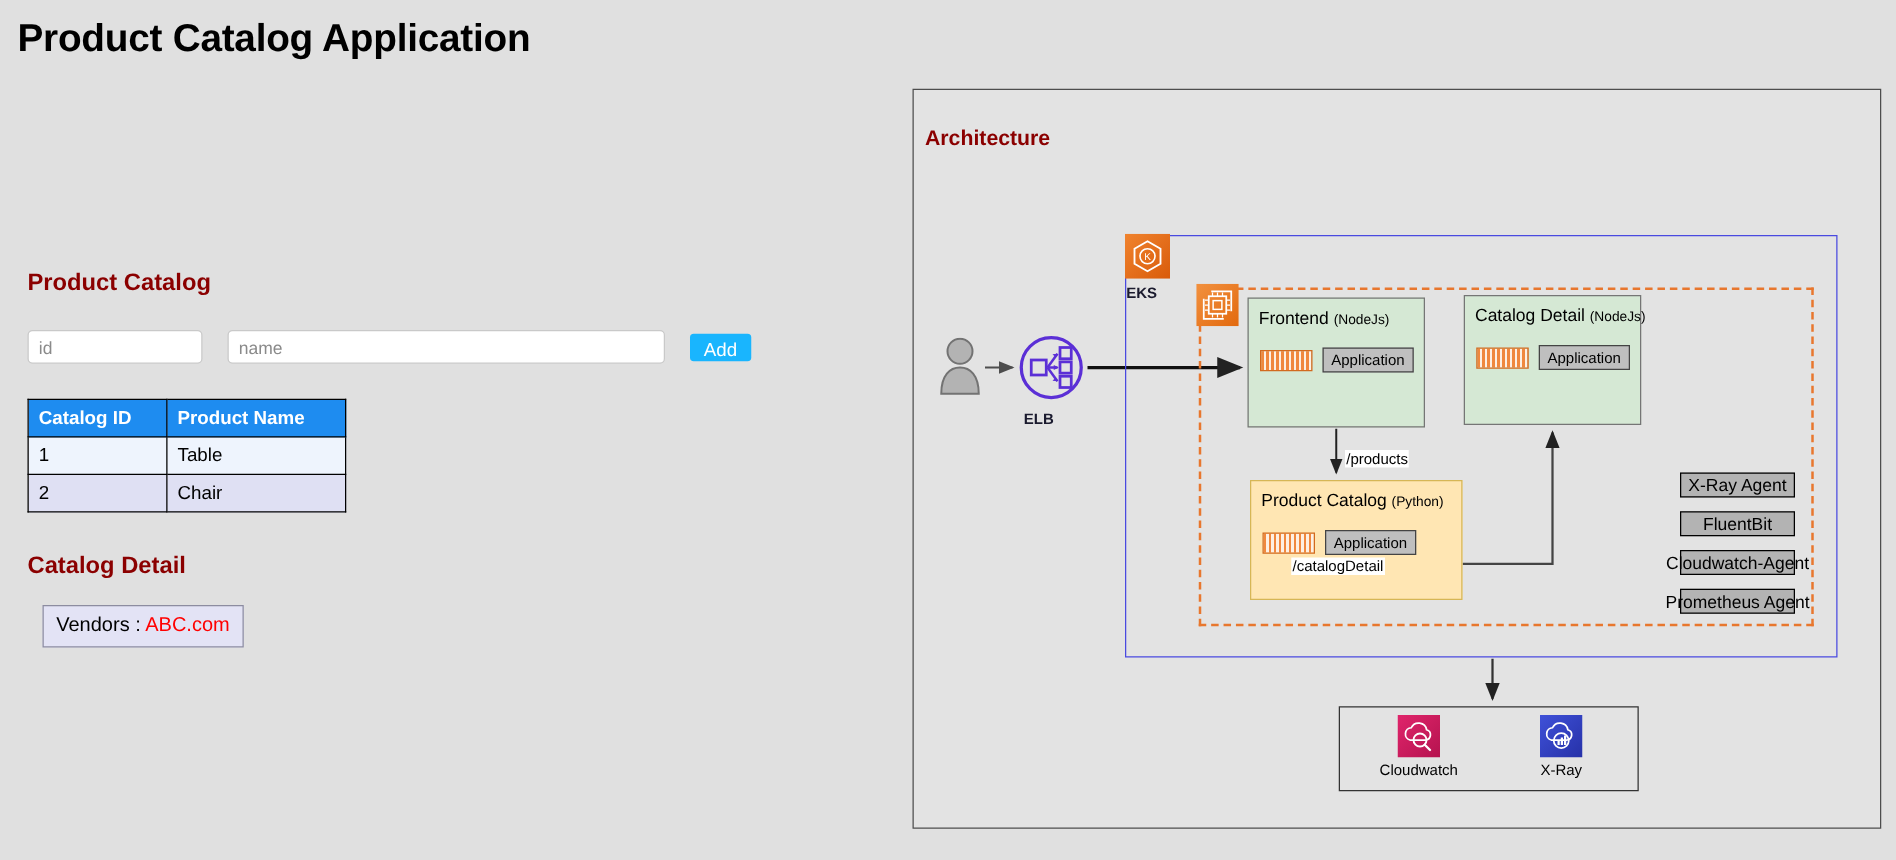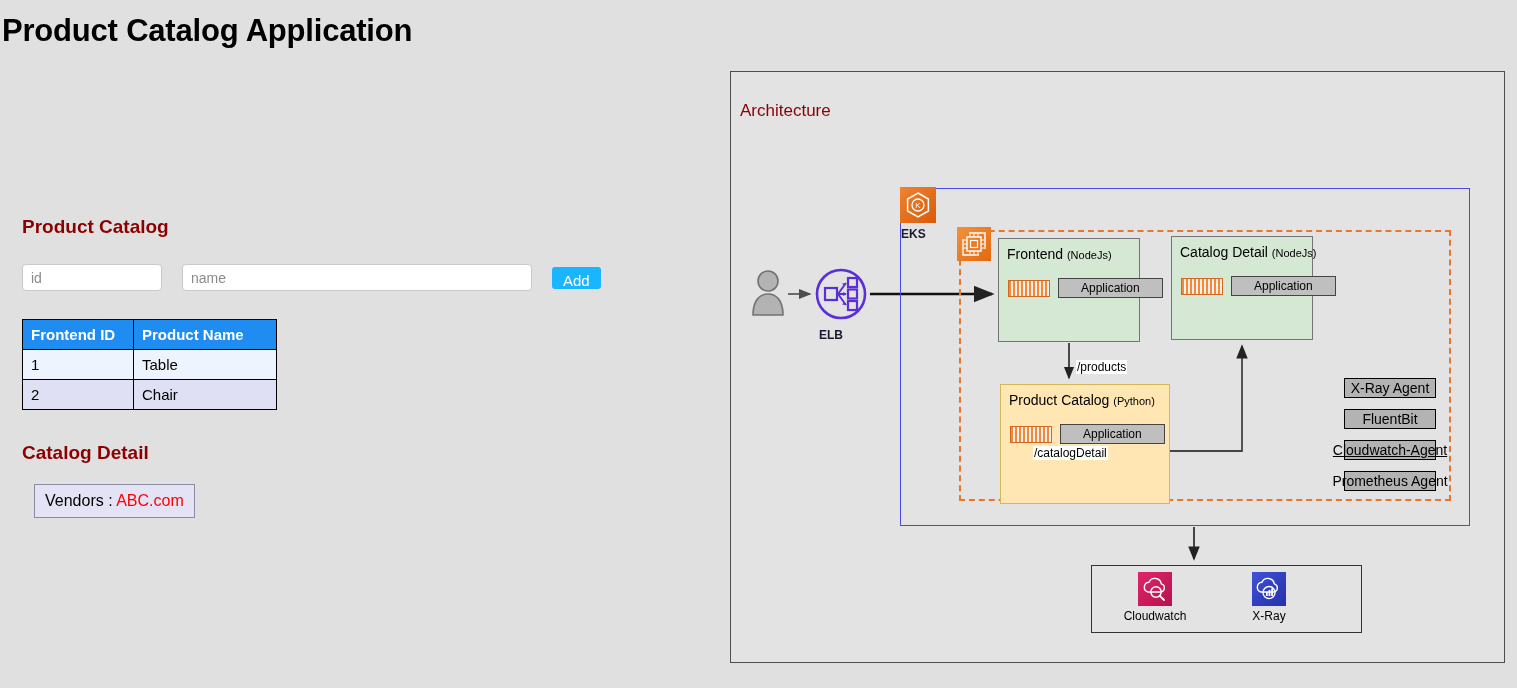--- a/index.html
+++ b/index.html
@@ -12,21 +12,21 @@
     position: relative;
     width: 1517px;
     height: 688px;
     background: #e0e0e0;
     overflow: hidden;
   }
 
   
   .app-title {
     position: absolute;
-    left: 2px;
+    left: 14px;
     top: 13px;
     font-size: 31px;
     font-weight: bold;
     color: #000000;
     letter-spacing: -0.2px;
   }
   .section-head {
     position: absolute;
     font-size: 19px;
     font-weight: bold;
@@ -125,21 +125,21 @@
     height: 592px;
     border: 1px solid #4d4d4d;
     background: #e3e3e3;
     box-sizing: border-box;
   }
   .arch-title {
     position: absolute;
     left: 9px;
     top: 29px;
     font-size: 17px;
-    font-weight: normal;
+    font-weight: bold;
     color: #8b0000;
   }
 
   
   .eks-box {
     position: absolute;
     left: 169px;
     top: 116px;
     width: 570px;
     height: 338px;
@@ -183,21 +183,21 @@
   
   .svc-box {
     position: absolute;
     border: 1px solid #757575;
     box-sizing: border-box;
   }
   .svc-green  { background: #d5e8d4; }
   .svc-yellow { background: #ffe6b3; border-color: #d6b656; }
   #svc-frontend { left: 267px; top: 166px; width: 142px; height: 104px; }
   #svc-detail   { left: 440px; top: 164px; width: 142px; height: 104px; }
-  #svc-catalog  { left: 269px; top: 312px; width: 170px; height: 120px; }
+  #svc-catalog  { left: 269px; top: 312px; width: 170px; height: 96px; }
 
   .svc-title {
     position: absolute;
     left: 8px;
     top: 7px;
     font-size: 14px;
     color: #000;
     white-space: nowrap;
   }
   .svc-title .lang { font-size: 11px; }
@@ -217,21 +217,21 @@
         #f0883e 0px, #f0883e 2px,
         #fdf0e4 2px, #fdf0e4 4px);
     border: 1px solid #d2691e;
     box-sizing: border-box;
   }
   .app-chip {
     border: 1px solid #444;
     background: #bfbfbf;
     font-size: 12px;
     color: #000;
-    padding: 2px 22px;
+    padding: 2px 6px;
     white-space: nowrap;
     text-align: center;
   }
 
   
   .agent-chip {
     position: absolute;
     width: 92px;
     height: 20px;
     background: #b3b3b3;
@@ -239,21 +239,21 @@
     box-sizing: border-box;
     font-size: 14px;
     color: #000;
     display: flex;
     align-items: center;
     justify-content: center;
     white-space: nowrap;
   }
   #agent-0 { left: 613px; top: 306px; }
   #agent-1 { left: 613px; top: 337px; }
-  #agent-2 { left: 613px; top: 368px; text-decoration: underline; }
+  #agent-2 { left: 613px; top: 368px; }
   #agent-3 { left: 613px; top: 399px; }
 
   
   .user-icon { position: absolute; left: 20px; top: 198px; width: 34px; height: 46px; }
   .elb-icon  { position: absolute; left: 84px; top: 196px; width: 52px; height: 52px; }
   .elb-label {
     position: absolute; left: 88px; top: 256px;
     font-size: 12px; font-weight: bold; color: #1a1a2e;
   }
 
@@ -265,23 +265,23 @@
     background: #ffffff;
     padding: 0 1px;
     white-space: nowrap;
   }
   #lbl-products { left: 345px; top: 288px; }
   #lbl-detail   { left: 263px; top: 374px; margin-left: 39px; }
 
   
   .obs-box {
     position: absolute;
-    left: 360px;
+    left: 340px;
     top: 493px;
-    width: 271px;
+    width: 240px;
     height: 68px;
     border: 1px solid #333;
     background: #e3e3e3;
     box-sizing: border-box;
   }
   .obs-item {
     position: absolute;
     width: 70px;
     text-align: center;
   }
@@ -308,21 +308,21 @@
 
   <div class="form-row">
     <input class="txt-input" id="input-id" type="text" placeholder="id" style="">
     <input class="txt-input" id="input-name" type="text" placeholder="name" style="">
     <button class="add-btn">Add</button>
   </div>
 
   <table class="catalog-table">
     <thead>
       <tr>
-        <th class="col-id">Frontend ID</th>
+        <th class="col-id">Catalog ID</th>
         <th class="col-name">Product Name</th>
       </tr>
     </thead>
     <tbody>
       <tr>
         <td class="col-id">1</td>
         <td class="col-name">Table</td>
       </tr>
       <tr>
         <td class="col-id">2</td>

